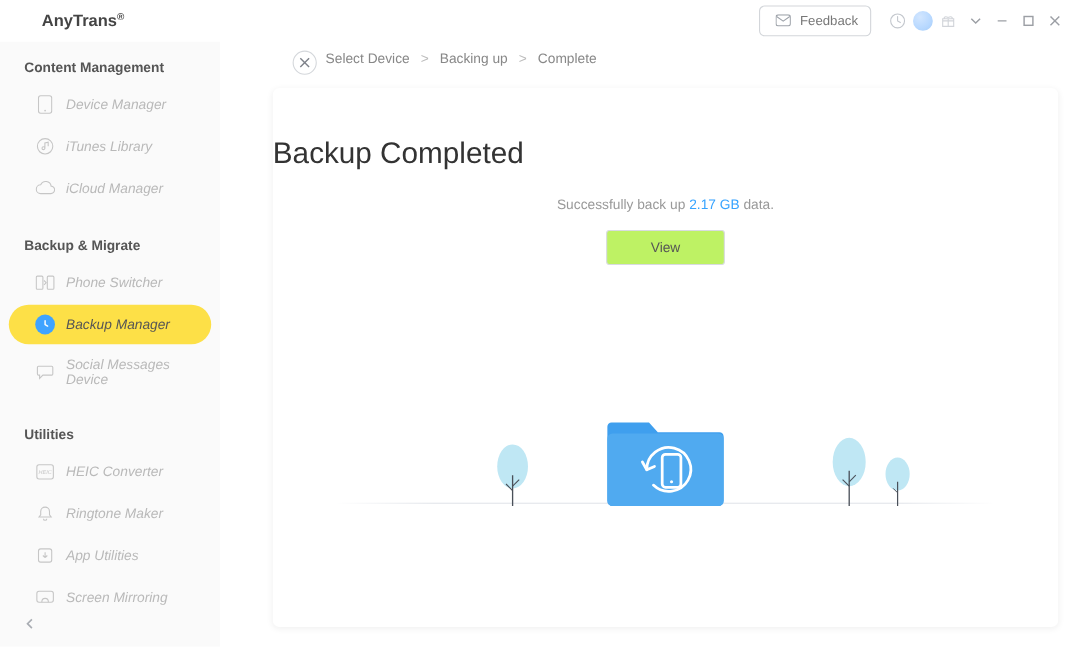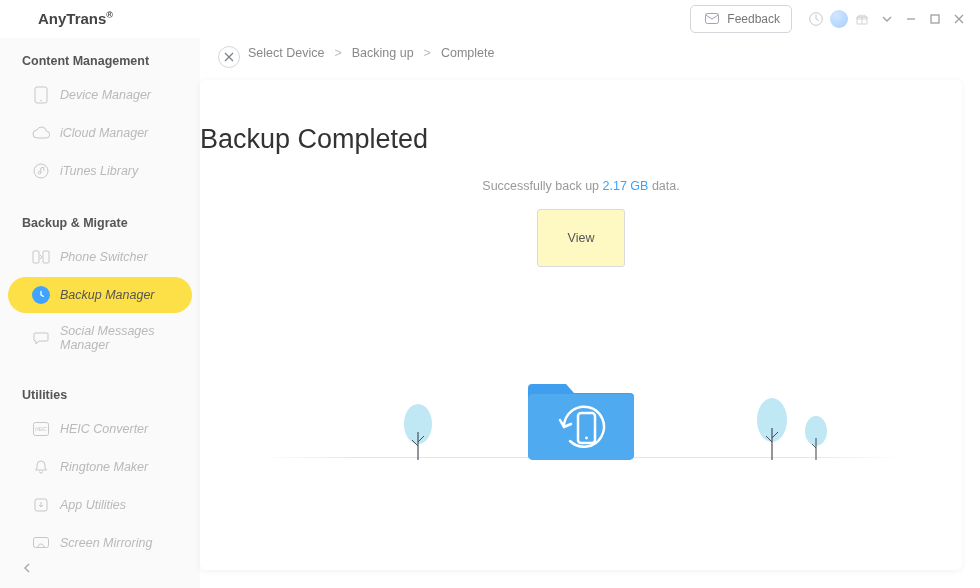--- a/index.html
+++ b/index.html
@@ -52,20 +52,21 @@
     margin-left:4px; cursor: pointer;
   }
   .win-ctrl {
     display:inline-flex; align-items:center; justify-content:center;
     width:18px; height:18px; color:#999; margin-left:6px; cursor:pointer;
   }
 
   .body-wrap {
     display:flex;
     height: calc(588px - 38px);
+    gap: 48px;
   }
   .sidebar {
     width: 200px;
     background: #fafafa;
     display:flex;
     flex-direction:column;
     padding-top: 4px;
     position:relative;
   }
   .side-heading {
@@ -148,25 +149,25 @@
     font-size:12.5px;
     color:#999;
     margin-top: 24px;
   }
   .subline .size {
     color:#36a3ff;
   }
   .view-btn {
     display:block;
     margin: 16px auto 0;
-    width: 88px;
-    padding: 21px 0;
+    width: 108px;
+    padding: 8px 0;
     font-size:12.5px;
     color:#555;
-    background:#fef9c3;
+    background:#bef264;
     border:1px solid #d8dbe0;
     border-radius:3px;
     cursor:pointer;
   }
 
   .illustration {
     position:absolute;
     left:0; right:0; bottom:0;
     height: 220px;
   }
@@ -249,34 +250,34 @@
       <span class="side-ic">
           <svg width="14" height="18" viewBox="0 0 14 18">
             <rect x="1" y="1" width="12" height="16" rx="2" stroke="currentColor" fill="none"></rect>
             <circle cx="7" cy="14.5" r="0.8" fill="currentColor"></circle>
           </svg>
         </span>
       <span>Device Manager</span>
     </div>
     <div class="side-item">
       <span class="side-ic">
-          <svg width="18" height="14" viewBox="0 0 18 14">
-            <path d="M5 12a4 4 0 010-8 5 5 0 019.5 1.2A3 3 0 0114 12z" stroke="currentColor" fill="none"></path>
-          </svg>
-        </span>
-      <span>iCloud Manager</span>
-    </div>
-    <div class="side-item">
-      <span class="side-ic">
           <svg width="16" height="16" viewBox="0 0 16 16">
             <circle cx="8" cy="8" r="7" stroke="currentColor" fill="none"></circle>
             <path d="M6.5 11a1.3 1.3 0 100-2.6 1.3 1.3 0 000 2.6zM7.8 9.7V5l3-.8v3.8" stroke="currentColor" fill="none"></path>
           </svg>
         </span>
       <span>iTunes Library</span>
+    </div>
+    <div class="side-item">
+      <span class="side-ic">
+          <svg width="18" height="14" viewBox="0 0 18 14">
+            <path d="M5 12a4 4 0 010-8 5 5 0 019.5 1.2A3 3 0 0114 12z" stroke="currentColor" fill="none"></path>
+          </svg>
+        </span>
+      <span>iCloud Manager</span>
     </div>
 
     <div class="side-heading" style="margin-top:18px">Backup &amp; Migrate</div>
     <div class="side-item">
       <span class="side-ic">
           <svg width="18" height="16" viewBox="0 0 18 16">
             <rect x="1" y="2" width="6" height="12" rx="1" stroke="currentColor" fill="none"></rect>
             <rect x="11" y="2" width="6" height="12" rx="1" stroke="currentColor" fill="none"></rect>
             <path d="M8 6l2 2-2 2" stroke="currentColor" fill="none"></path>
           </svg>
@@ -290,21 +291,21 @@
           </svg>
         </span>
       <span>Backup Manager</span>
     </div>
     <div class="side-item">
       <span class="side-ic">
           <svg width="18" height="16" viewBox="0 0 18 16">
             <path d="M3 3h12a1 1 0 011 1v6a1 1 0 01-1 1H7l-3 3v-3H3a1 1 0 01-1-1V4a1 1 0 011-1z" stroke="currentColor" fill="none"></path>
           </svg>
         </span>
-      <span>Social Messages Manager</span>
+      <span>Social Messages Device</span>
     </div>
 
     <div class="side-heading" style="margin-top:18px">Utilities</div>
     <div class="side-item">
       <span class="side-ic">
           <svg width="18" height="16" viewBox="0 0 18 16">
             <rect x="1.5" y="1.5" width="15" height="13" rx="2" stroke="currentColor" fill="none"></rect>
             <text x="9" y="10" font-size="5" text-anchor="middle" fill="currentColor" font-family="Arial">HEIC</text>
           </svg>
         </span>

